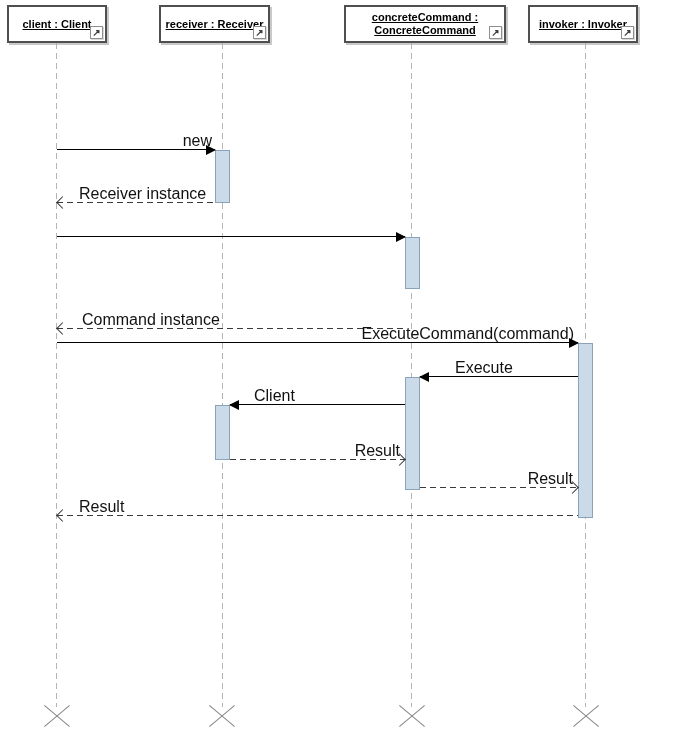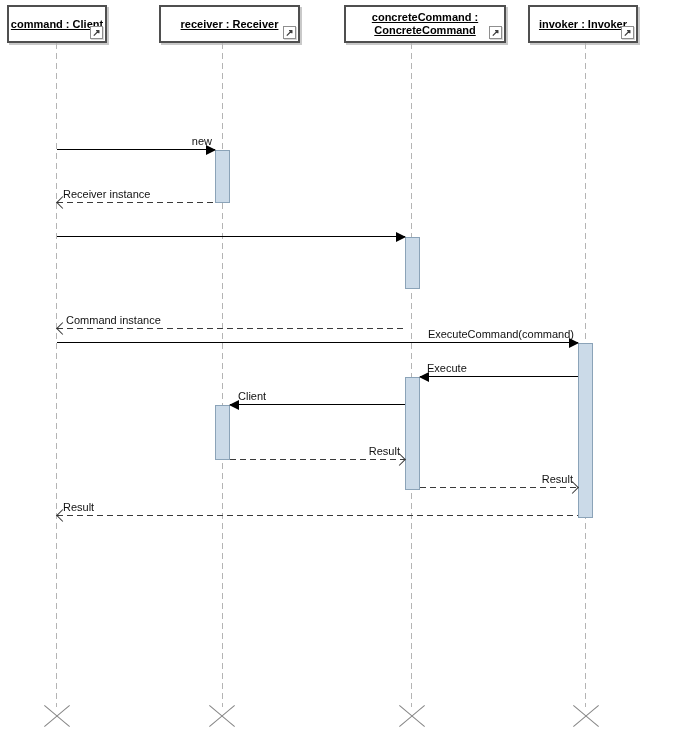--- a/index.html
+++ b/index.html
@@ -37,22 +37,22 @@
 
   
   .activation {
     position:absolute; width:15px; box-sizing:border-box;
     background:#cbdae8; border:1px solid #8ba3b8;
   }
 
   
   .msg { position:absolute; height:16px; }
   .msg-label {
-    position:absolute; left:0; right:0; bottom:3px;
-    font-size:11px; line-height:12px; color:#111; white-space:nowrap;
+    position:absolute; left:16px; right:0; bottom:3px;
+    font-size:16px; line-height:12px; color:#111; white-space:nowrap;
   }
   .msg-label.al { text-align:left; }
   .msg-label.ar { text-align:right; }
   .msg-line { position:absolute; left:0; right:0; bottom:0; height:1px; }
   .msg-line.solid  { background:#000; }
   .msg-line.dashed { background:repeating-linear-gradient(90deg,#3a3a3a 0 6px,transparent 6px 10px); }
 
   .ah-solid-right {
     position:absolute; right:-1px; bottom:-5px; width:0; height:0;
     border-top:5px solid transparent; border-bottom:5px solid transparent;
@@ -82,24 +82,24 @@
   }
   .destroy::before { transform:translate(-50%,-50%) rotate(40deg); }
   .destroy::after  { transform:translate(-50%,-50%) rotate(-40deg); }
 </style>
 </head>
 <body>
 
 <div id="canvas">
 
   <div class="actor-box" style="left:7px; width:100px;">
-    <span class="actor-label">command : Client</span>
+    <span class="actor-label">client : Client</span>
     <span class="link-icon">↗</span>
   </div>
-  <div class="actor-box" style="left:159px; width:141px;">
+  <div class="actor-box" style="left:159px; width:111px;">
     <span class="actor-label">receiver : Receiver</span>
     <span class="link-icon">↗</span>
   </div>
   <div class="actor-box" style="left:344px; width:162px;">
     <span class="actor-label wrap">concreteCommand : ConcreteCommand</span>
     <span class="link-icon">↗</span>
   </div>
   <div class="actor-box" style="left:528px; width:110px;">
     <span class="actor-label">invoker : Invoker</span>
     <span class="link-icon">↗</span>
@@ -139,21 +139,21 @@
     <span class="ah-open-left"></span>
   </div>
 
   <div class="msg" style="left:57px; top:327px; width:521px;">
     <div class="msg-label ar" style="padding-right:4px;">ExecuteCommand(command)</div>
     <div class="msg-line solid"></div>
     <span class="ah-solid-right"></span>
   </div>
 
   <div class="msg" style="left:420px; top:361px; width:158px;">
-    <div class="msg-label al" style="padding-left:7px;">Execute</div>
+    <div class="msg-label al" style="padding-left:7px;margin-left:12px;">Execute</div>
     <div class="msg-line solid"></div>
     <span class="ah-solid-left"></span>
   </div>
 
   <div class="msg" style="left:230px; top:389px; width:175px;">
     <div class="msg-label al" style="padding-left:8px;">Client</div>
     <div class="msg-line solid"></div>
     <span class="ah-solid-left"></span>
   </div>
 

